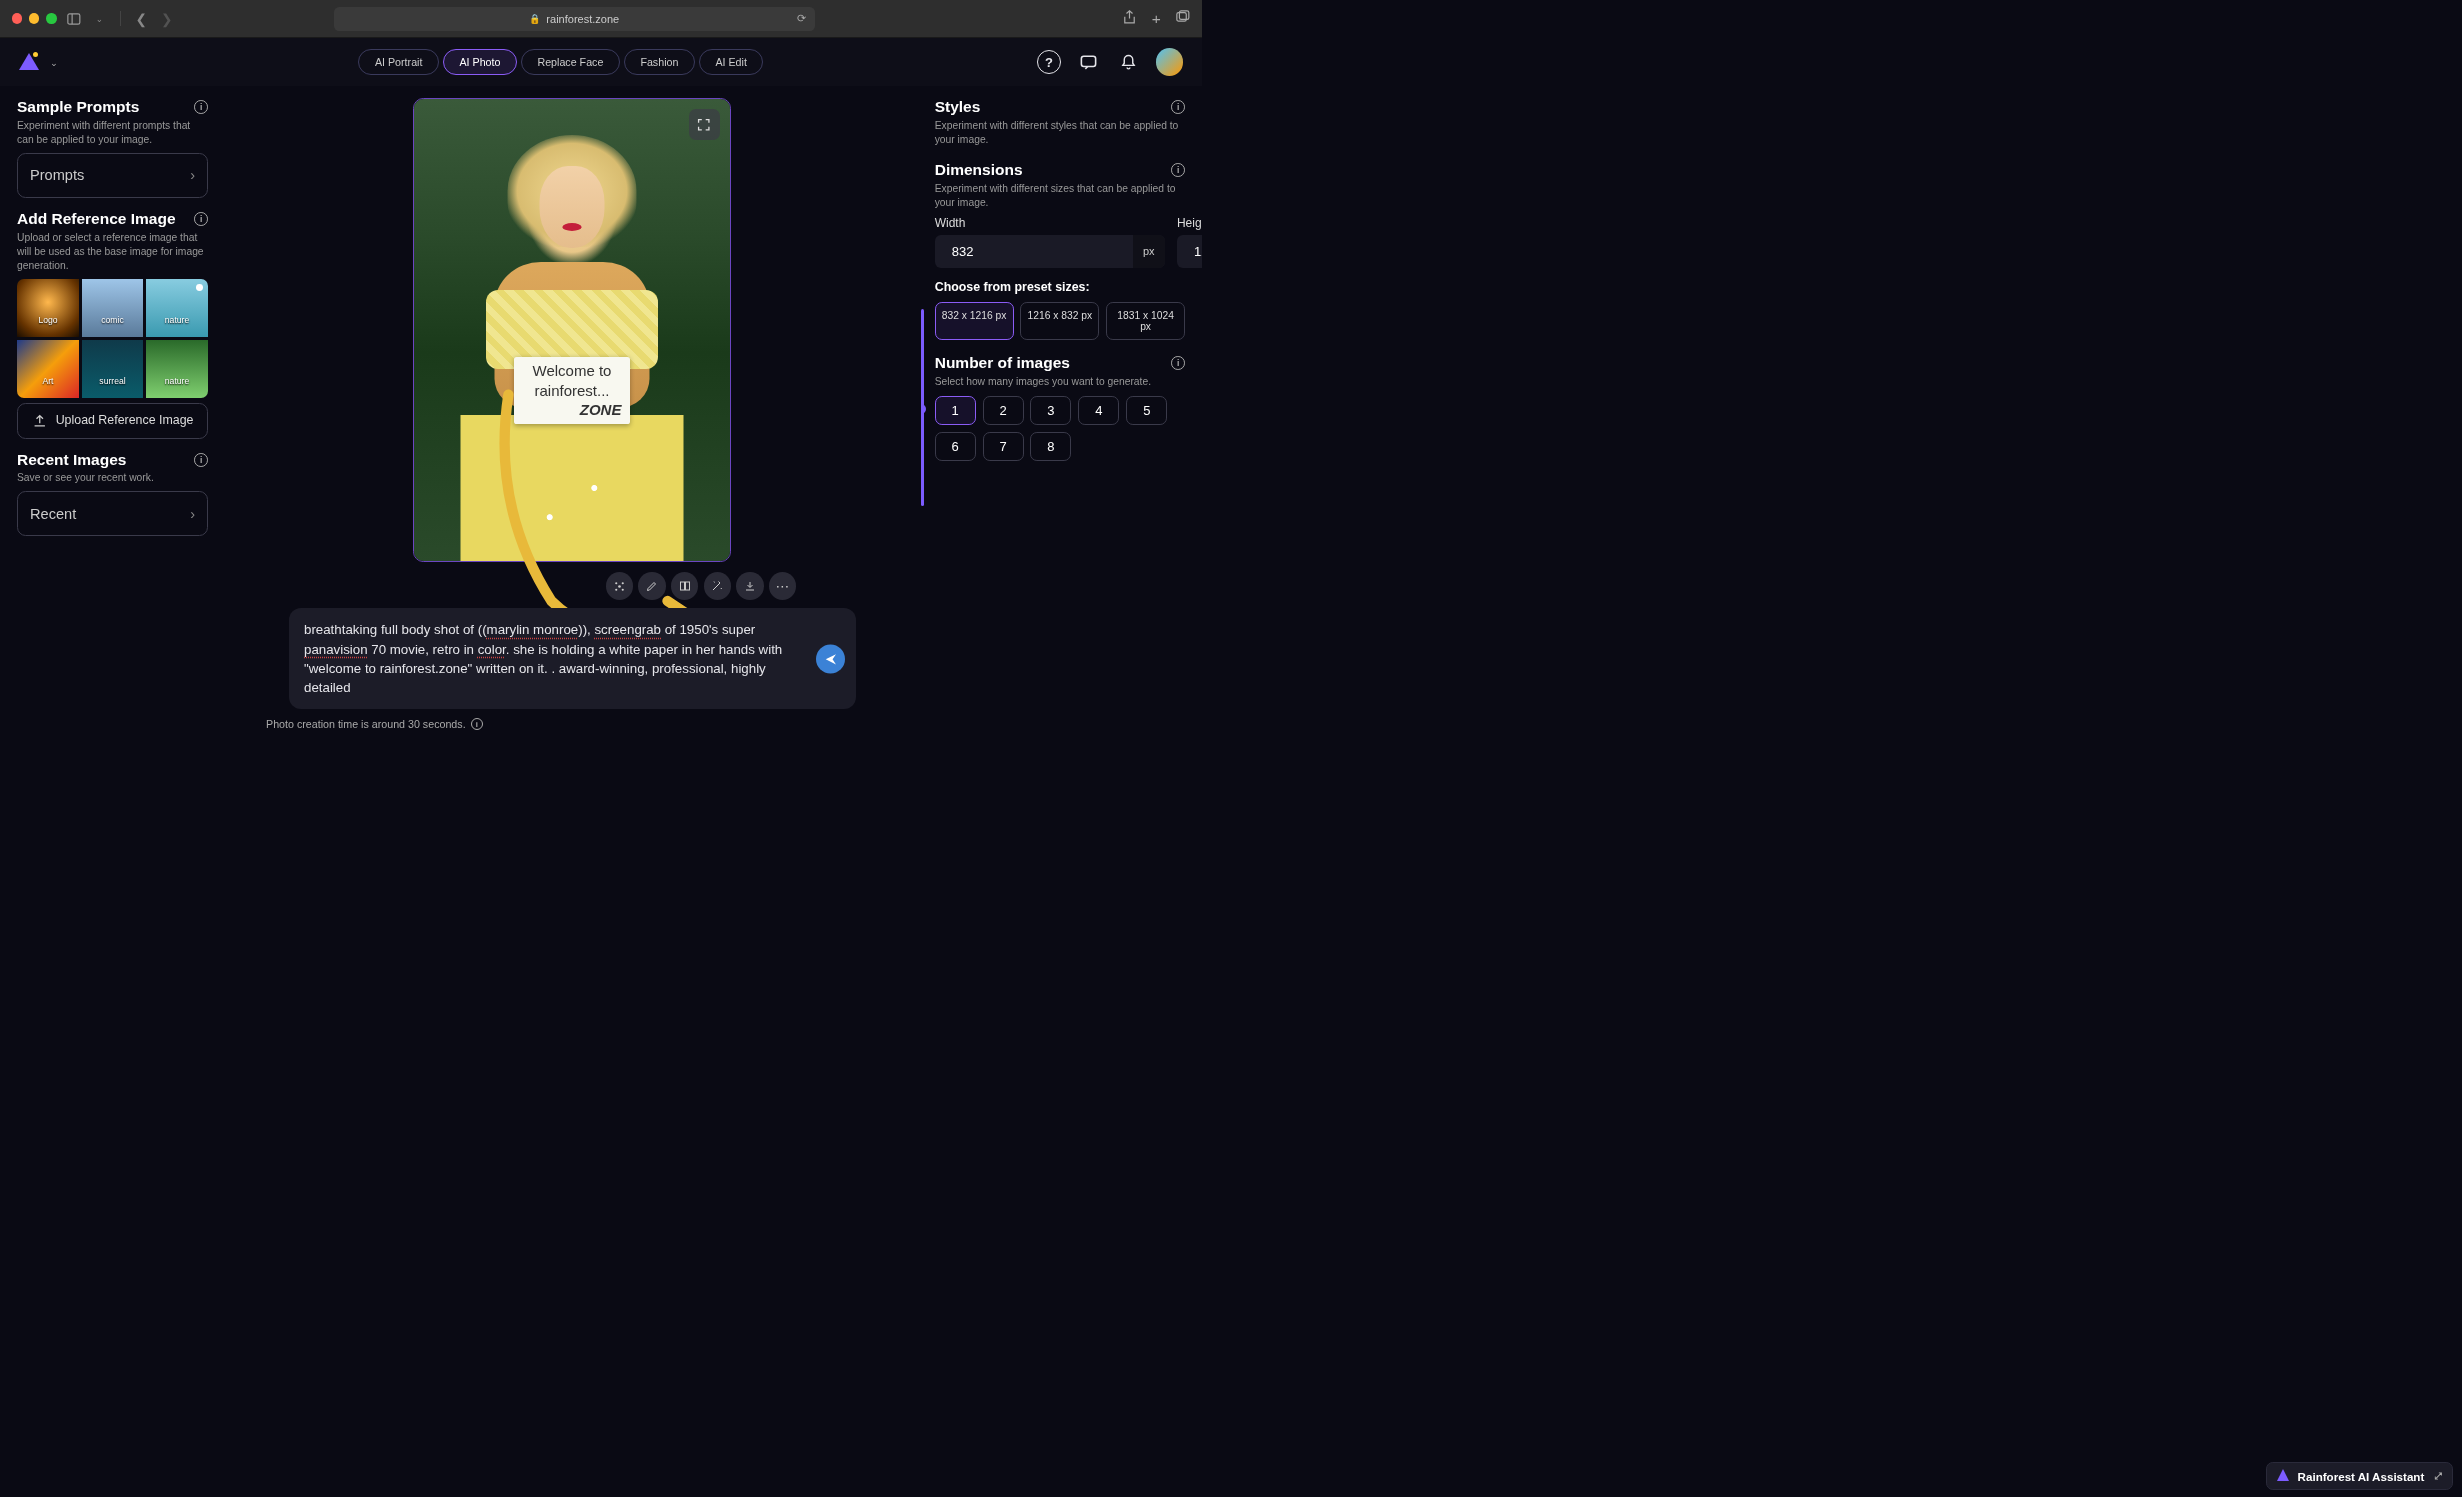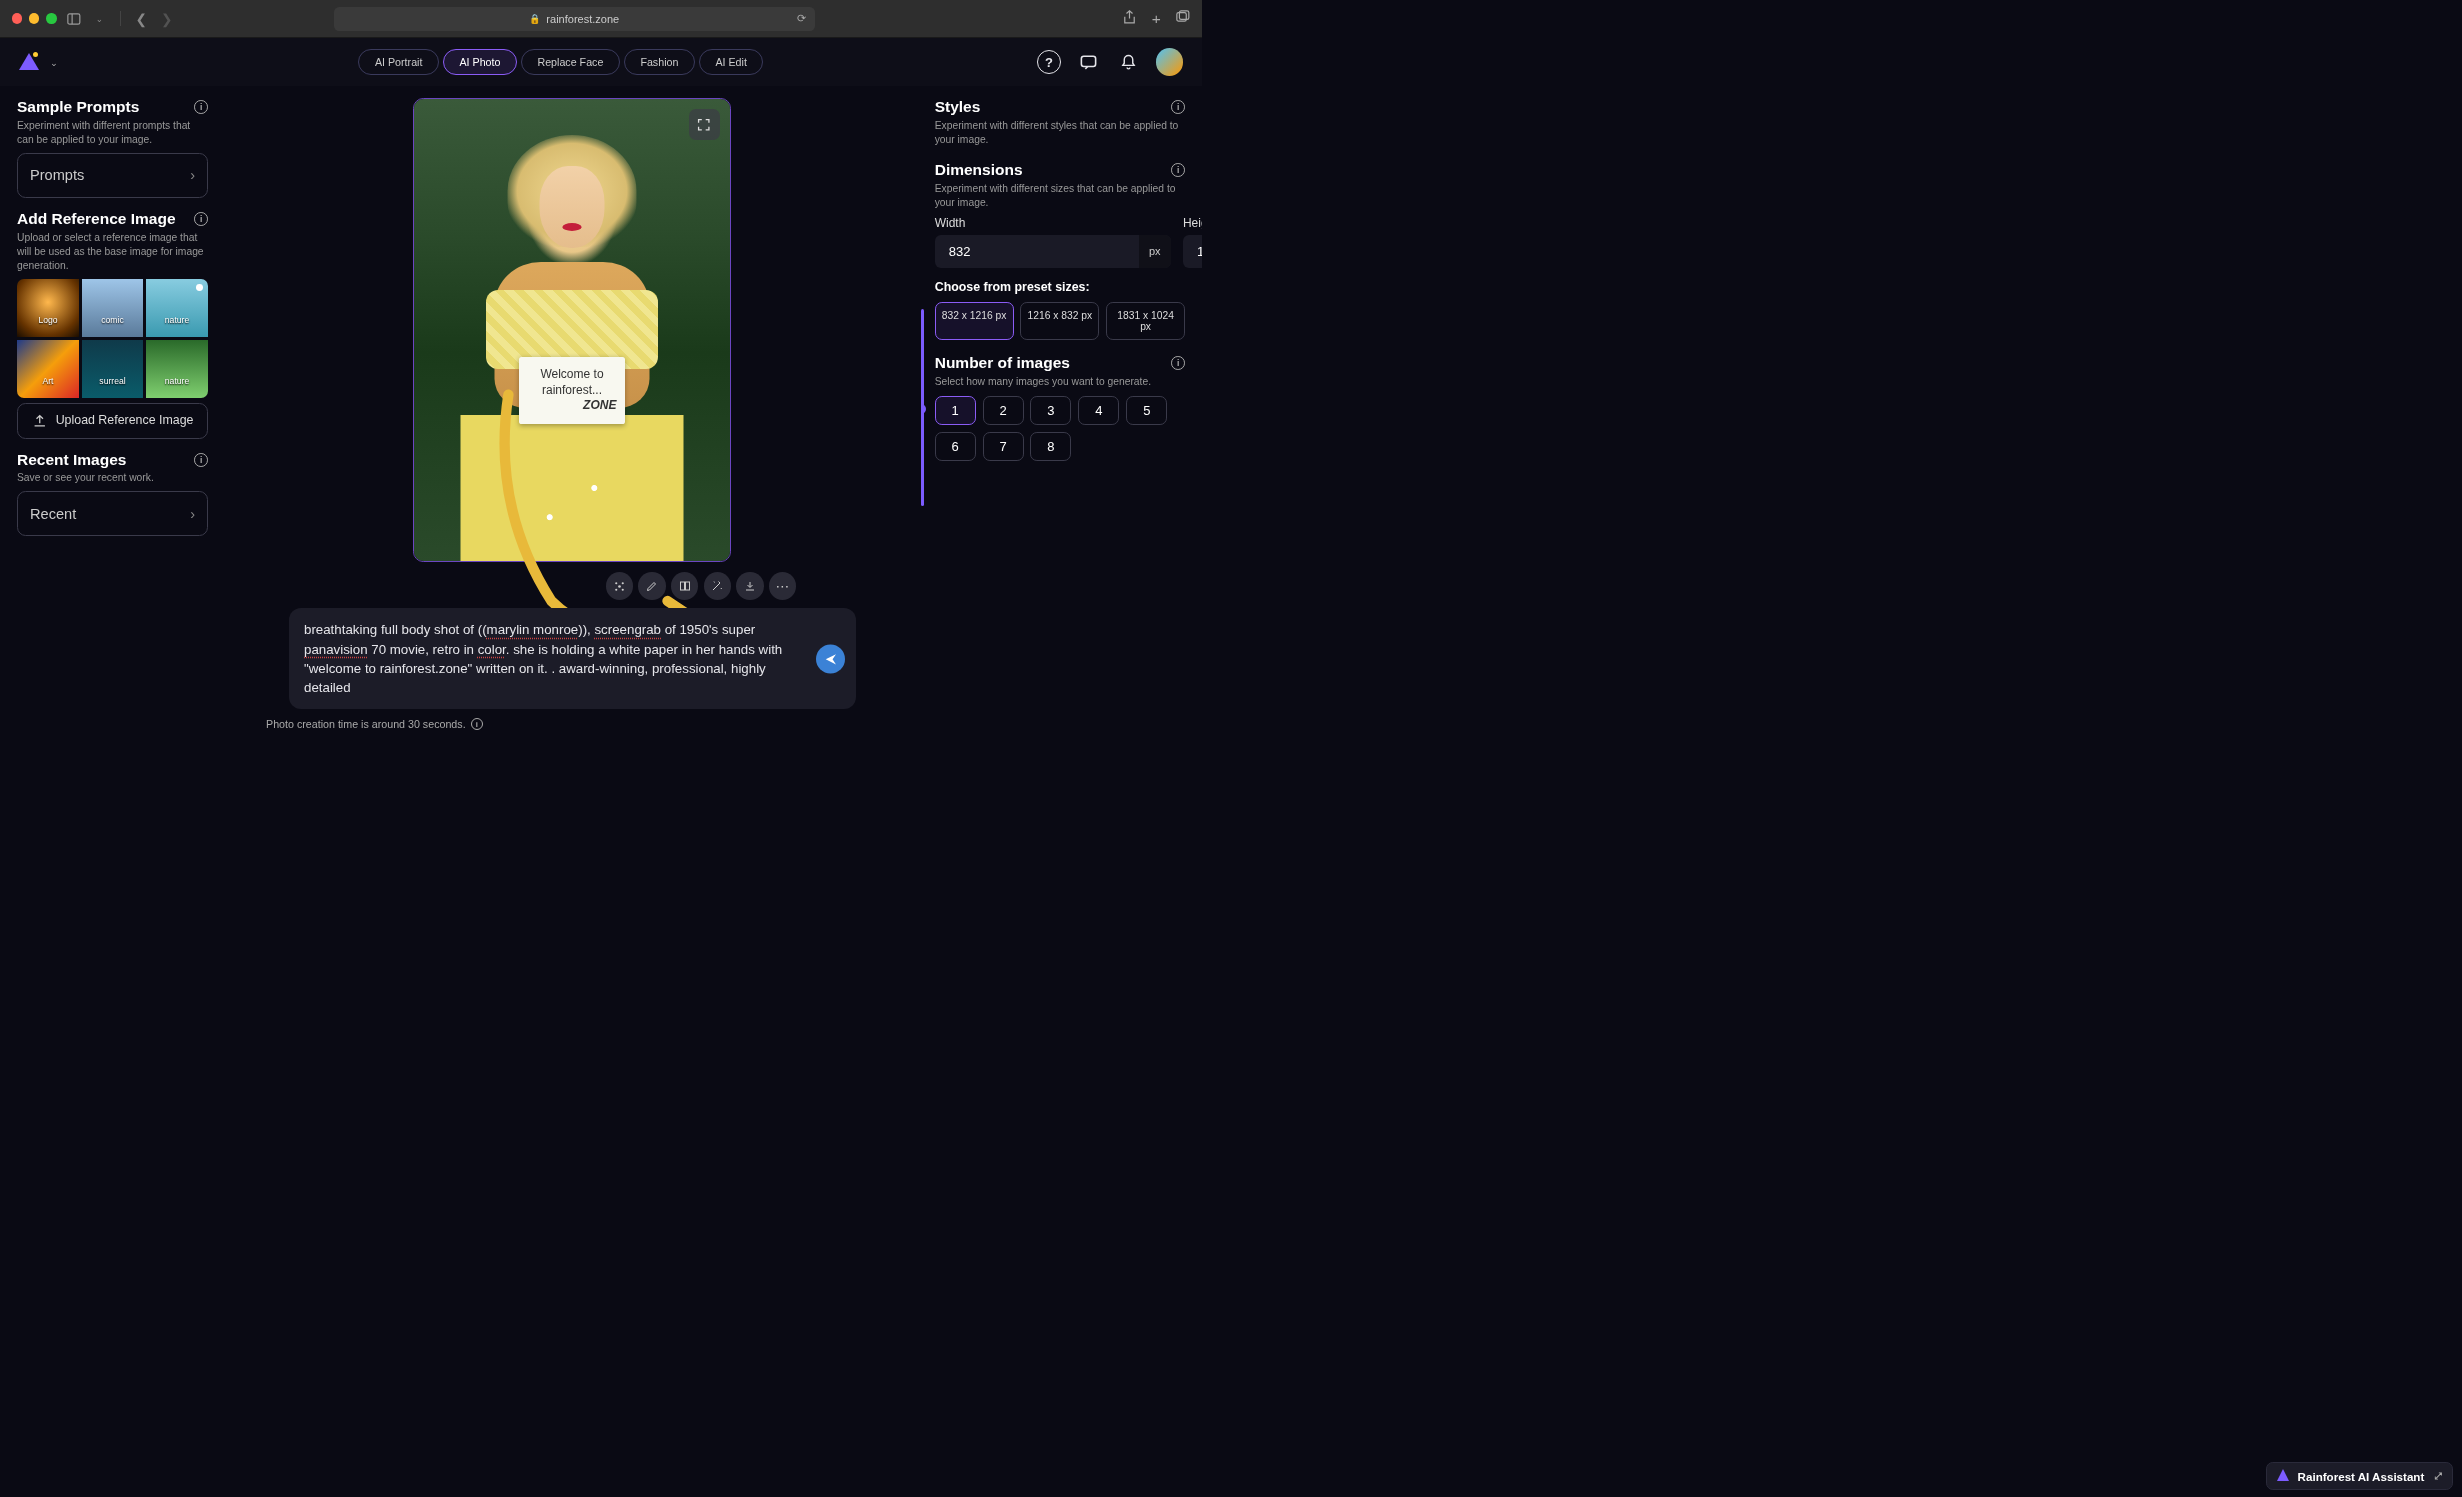--- a/index.html
+++ b/index.html
@@ -62,21 +62,21 @@
   radial-gradient(ellipse 77px 94px at 50% 24%, #f3d9a8 0%, #e8c788 45%, transparent 60%),
   radial-gradient(ellipse 94px 60px at 50% 58%, #e8be7a 0%, transparent 70%),
   linear-gradient(180deg, #3a5a3a 0%, #2a4a2a 30%, #1a3a1a 55%, #2a4a2a 100%);
 }
 .gen-hair { position: absolute; top: 36px; left: 50%; transform: translateX(-50%); width: 129px; height: 112px; background: radial-gradient(ellipse, #f0d890 0%, #d8bc70 60%, transparent 75%); border-radius: 50% 50% 40% 40%; }
 .gen-face { position: absolute; top: 67px; left: 50%; transform: translateX(-50%); width: 65px; height: 82px; background: linear-gradient(#f2d1a8,#e5bd8c); border-radius: 44% 44% 48% 48%; }
 .gen-lips { position: absolute; top: 124px; left: 50%; transform: translateX(-50%); width: 19px; height: 7.7px; background: #c41e3a; border-radius: 50%; }
 .gen-torso { position: absolute; top: 163px; left: 50%; transform: translateX(-50%); width: 155px; height: 146px; background: linear-gradient(#dda85c, #c8924a); border-radius: 30% 30% 20% 20%; }
 .gen-top { position: absolute; top: 191px; left: 50%; transform: translateX(-50%); width: 172px; height: 79px; background: repeating-linear-gradient(45deg,#f0e690,#f0e690 6.9px,#e8da70 6.9px,#e8da70 13.7px); border-radius: 12px; }
 .gen-skirt { position: absolute; bottom: 0; left: 50%; transform: translateX(-50%); width: 223px; height: 146px; background: radial-gradient(circle at 20% 30%, #fff 2.6px, transparent 3.4px), radial-gradient(circle at 60% 50%, #fff 2.6px, transparent 3.4px), radial-gradient(circle at 40% 70%, #fff 2.6px, transparent 3.4px), #e8d860; }
-.gen-paper { position: absolute; top: 258px; left: 50%; transform: translateX(-50%); width: 106px; height: 67px; background: #f8f8f0; border-radius: 2.6px; display: flex; flex-direction: column; align-items: center; justify-content: center; font-family: cursive; font-size: 12px; color: #333; line-height: 1.3; box-shadow: 0 1.7px 5.2px rgba(0,0,0,0.3); }
+.gen-paper { position: absolute; top: 258px; left: 50%; transform: translateX(-50%); width: 116px; height: 67px; background: #f8f8f0; border-radius: 2.6px; display: flex; flex-direction: column; align-items: center; justify-content: center; font-family: cursive; font-size: 15px; color: #333; line-height: 1.3; box-shadow: 0 1.7px 5.2px rgba(0,0,0,0.3); }
 .gen-paper .line3 { font-weight: 700; font-style: italic; align-self: flex-end; margin-right: 8.6px; }
 .fullscreen-btn { position: absolute; top: 10.3px; right: 10.3px; width: 31px; height: 31px; background: rgba(60,60,70,0.7); border-radius: 6.9px; display: flex; align-items: center; justify-content: center; color: #ddd; cursor: pointer; }
 
 .arrow-annot { position: absolute; left: 249px; top: 300px; width: 258px; height: 258px; pointer-events: none; }
 
 .toolbar-row { display: flex; gap: 5.2px; margin-top: 10.3px; margin-left: 258px; }
 .tool-btn { width: 27.5px; height: 27.5px; border-radius: 50%; background: #2a2a36; display: flex; align-items: center; justify-content: center; color: #ccc; cursor: pointer; font-size: 12px; }
 
 .prompt-box { width: 567px; background: #1c1c28; border-radius: 12px; padding: 12px 53px 12px 15.5px; margin-top: 8.6px; position: relative; font-size: 13.3px; line-height: 1.45; color: #e5e5ea; }
 .prompt-box .hl { text-decoration: underline dotted #c44; text-underline-offset: 2.6px; }
@@ -98,21 +98,21 @@
 .style-analog { background: linear-gradient(#d4c5a0,#6a5a3a); }
 .style-anime { background: linear-gradient(135deg,#ff8aba,#8a5aff); }
 .style-cine { background: radial-gradient(circle at 40% 40%, #3a5a8a, #0a1a2a); }
 .style-comic { background: linear-gradient(135deg,#ff8aba,#60a5fa,#fbbf24); }
 .style-cell .lbl-bg { background: rgba(0,0,0,0.55); padding: 0.9px 4.3px; border-radius: 2.6px; }
 
 .dim-row { display: flex; gap: 12px; margin-top: 5.2px; }
 .dim-col { flex: 1; }
 .dim-label { font-size: 12px; color: #ddd; font-weight: 500; margin-bottom: 5.2px; }
 .dim-input-wrap { display: flex; background: #1a1a26; border-radius: 6px; overflow: hidden; height: 33px; }
-.dim-input { flex: 1; background: transparent; border: none; color: #fff; font-size: 13px; padding: 0 14px; outline: none; }
+.dim-input { flex: 1; background: transparent; border: none; color: #fff; font-size: 13px; padding: 0 5px; outline: none; margin-left: 12px; }
 .dim-unit { background: #101018; color: #ccc; display: flex; align-items: center; padding: 0 10.3px; font-size: 11px; }
 
 .preset-row { display: flex; gap: 6.9px; margin-top: 8.6px; }
 .preset-btn { flex: 1; border: 0.9px solid #3a3a4a; border-radius: 6.9px; padding: 6.9px 3.4px; font-size: 10.3px; color: #ddd; text-align: center; cursor: pointer; }
 .preset-btn.active { border-color: #8b5cf6; background: rgba(139,92,246,0.1); }
 
 .num-grid { display: flex; flex-wrap: wrap; gap: 6.9px; margin-top: 6.9px; }
 .num-btn { width: 41px; height: 29px; border: 0.9px solid #3a3a4a; border-radius: 6.9px; display: flex; align-items: center; justify-content: center; font-size: 13px; color: #fff; cursor: pointer; }
 .num-btn.active { border-color: #8b5cf6; background: rgba(139,92,246,0.1); }
 

